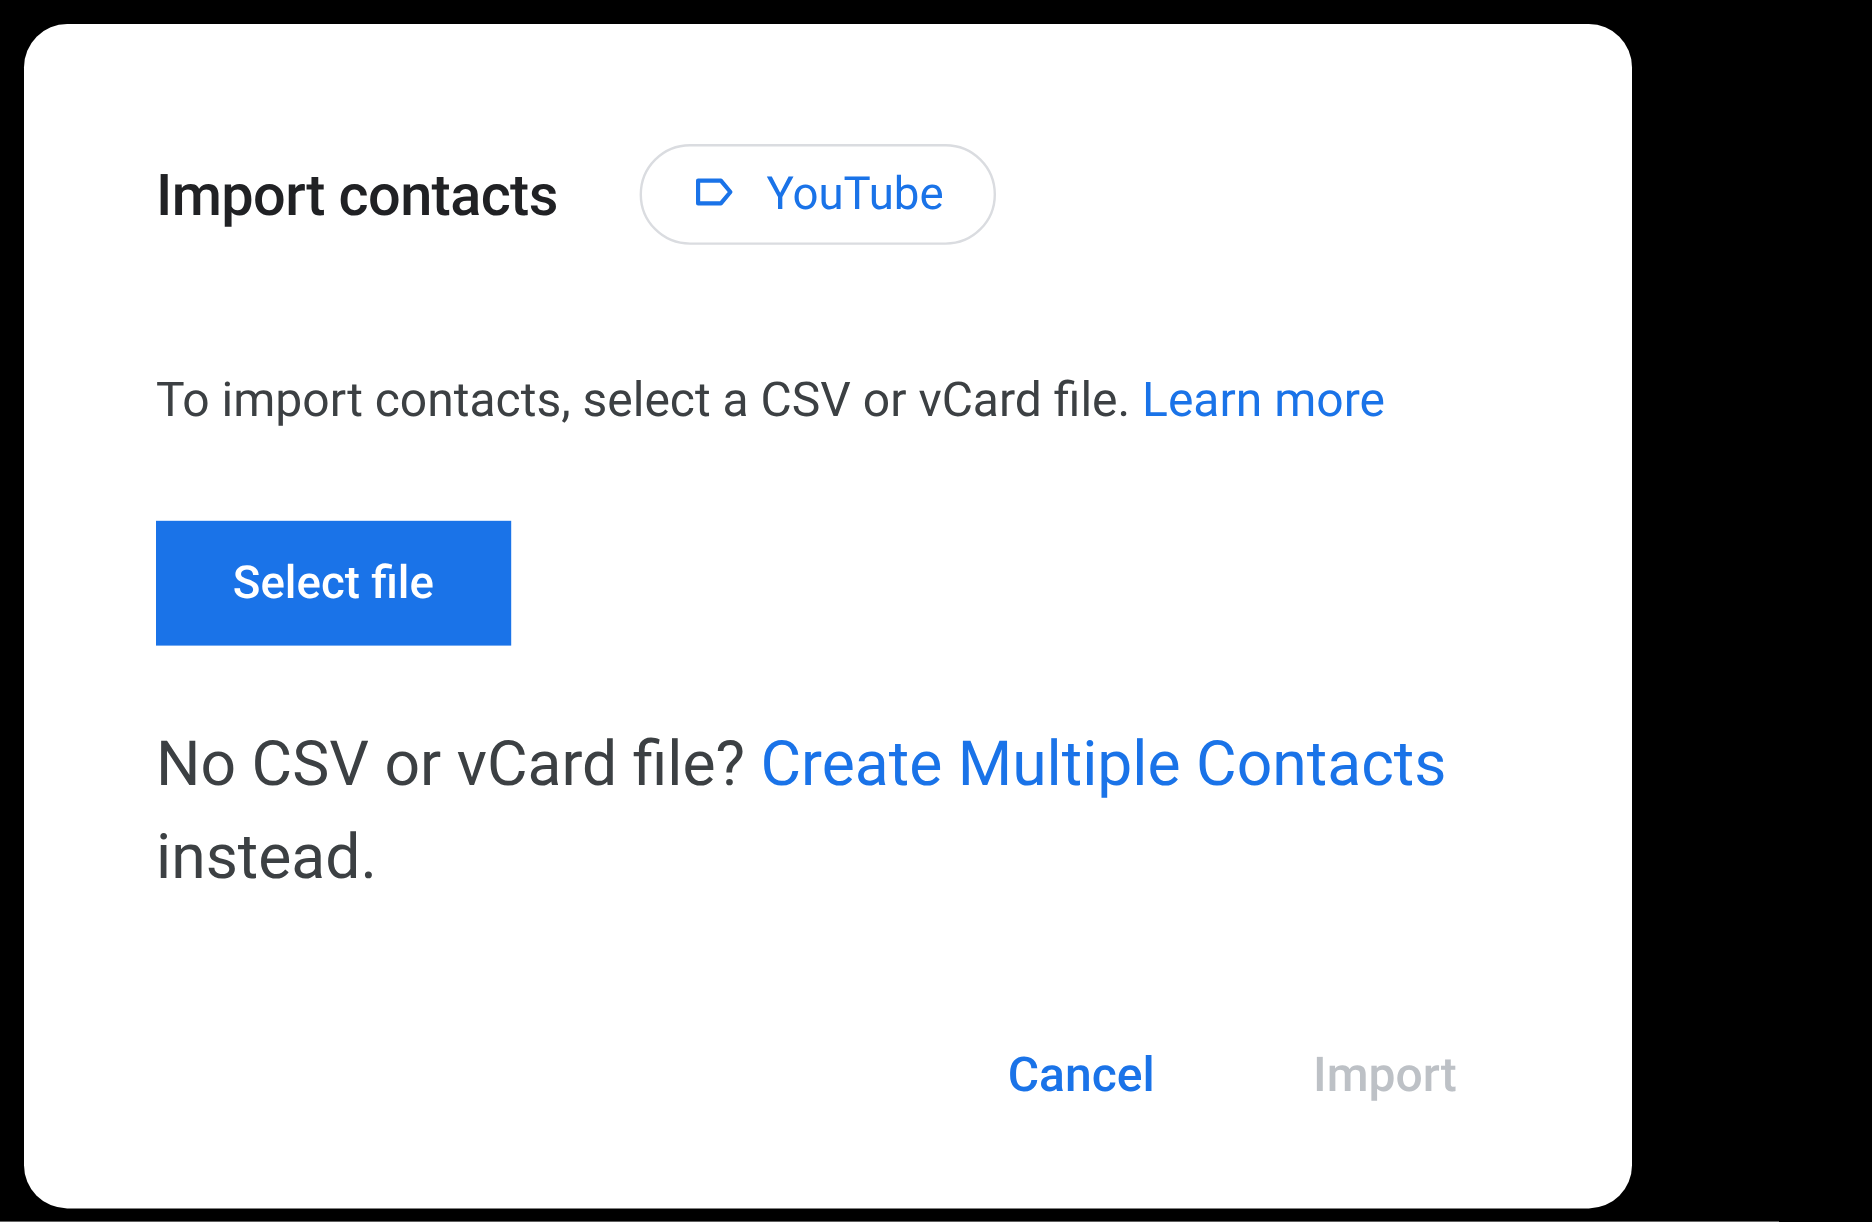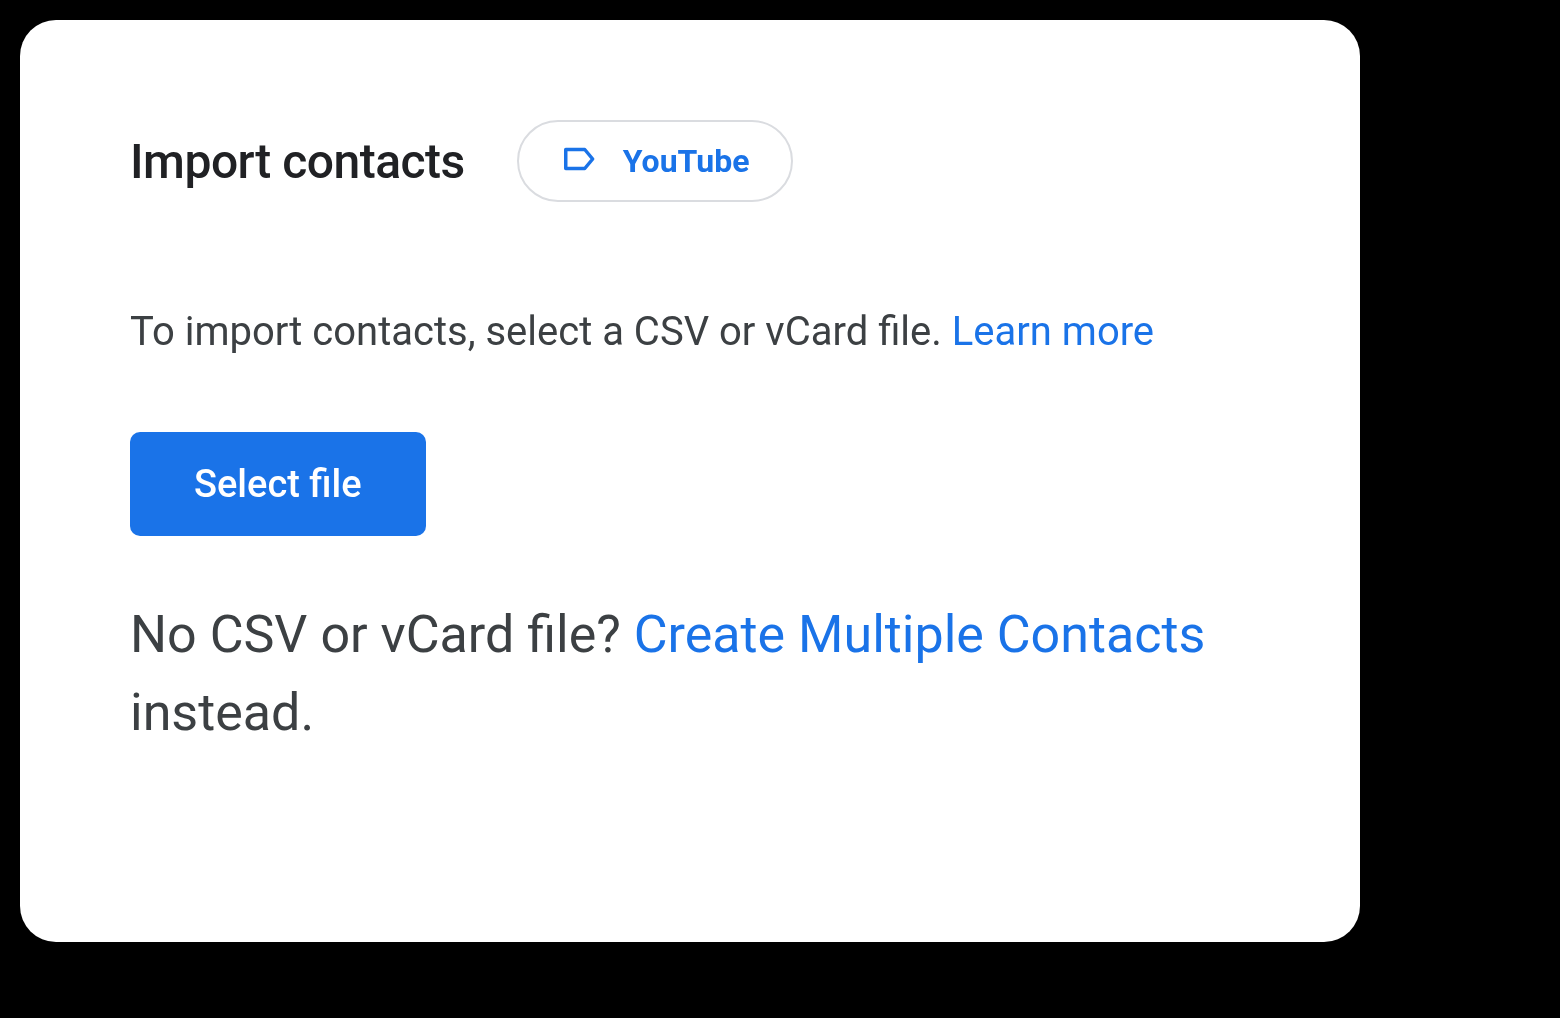--- a/index.html
+++ b/index.html
@@ -23,21 +23,21 @@
       background: #fff;
       border-radius: 36px;
       width: 1340px;
       padding: 100px 110px 80px 110px;
       box-shadow: 0 8px 24px rgba(0,0,0,0.35);
     }
     
     .header-row {
       display: flex;
       align-items: center;
-      gap: 52px;
+      gap: 68px;
       margin-bottom: 100px;
     }
     
     .dialog-title {
       font-size: 48px;
       font-weight: 500;
       color: #202124;
       letter-spacing: -0.5px;
     }
     
@@ -51,22 +51,22 @@
       cursor: pointer;
       background: #fff;
     }
     
     .label-chip svg {
       width: 38px;
       height: 38px;
     }
     
     .label-chip-text {
-      font-size: 32px;
-      font-weight: 700;
+      font-size: 38px;
+      font-weight: 400;
       color: #1a73e8;
     }
     
     .body-text {
       font-size: 40px;
       color: #3c4043;
       line-height: 1.5;
       margin-bottom: 70px;
     }
     
@@ -76,21 +76,21 @@
       margin-top: 48px;
     }
     
     .select-file-btn {
       background: #1a73e8;
       color: #fff;
       border: none;
       font-size: 38px;
       font-weight: 500;
       padding: 30px 64px;
-      border-radius: 10px;
+      border-radius: 0;
       cursor: pointer;
       margin-bottom: 60px;
       font-family: inherit;
     }
     
     .alt-text {
       font-size: 52px;
       color: #3c4043;
       line-height: 1.5;
       margin-bottom: 110px;
@@ -142,14 +142,18 @@
   <p class="body-text">
     <span>To import contacts, select a CSV or vCard file. </span><span class="link">Learn more</span>
   </p>
   
   <button class="select-file-btn">Select file</button>
   
   <p class="alt-text">
     <span>No CSV or vCard file? </span><span class="link">Create Multiple Contacts</span><span> instead.</span>
   </p>
   
+  <div class="footer-actions">
+    <button class="text-button cancel-btn">Cancel</button>
+    <button class="text-button import-btn" disabled="">Import</button>
+  </div>
   
 </div>
 
 </body></html>

